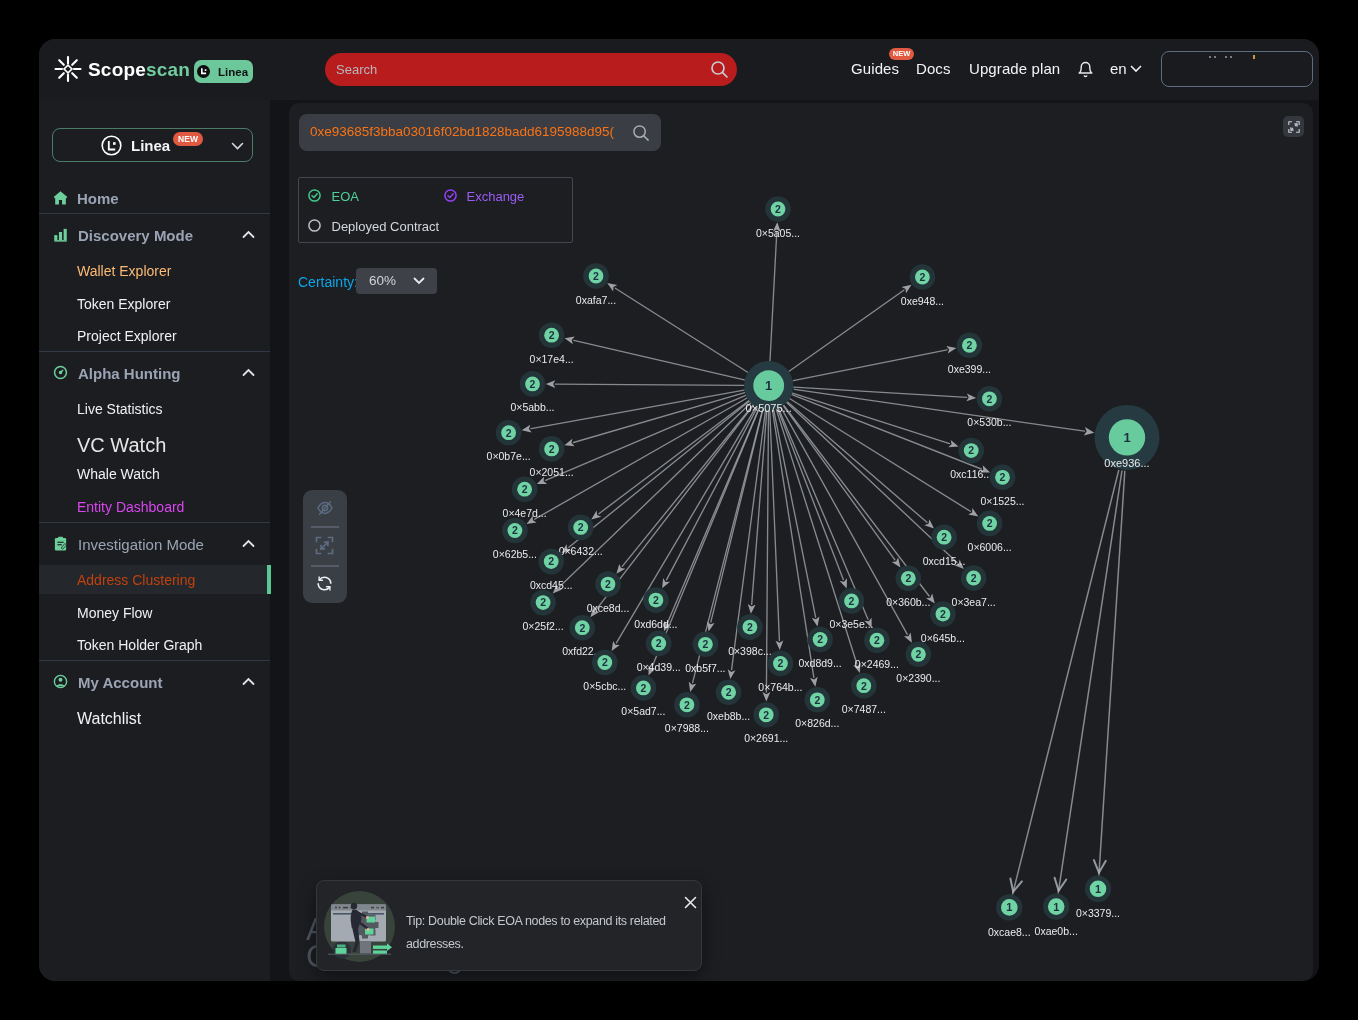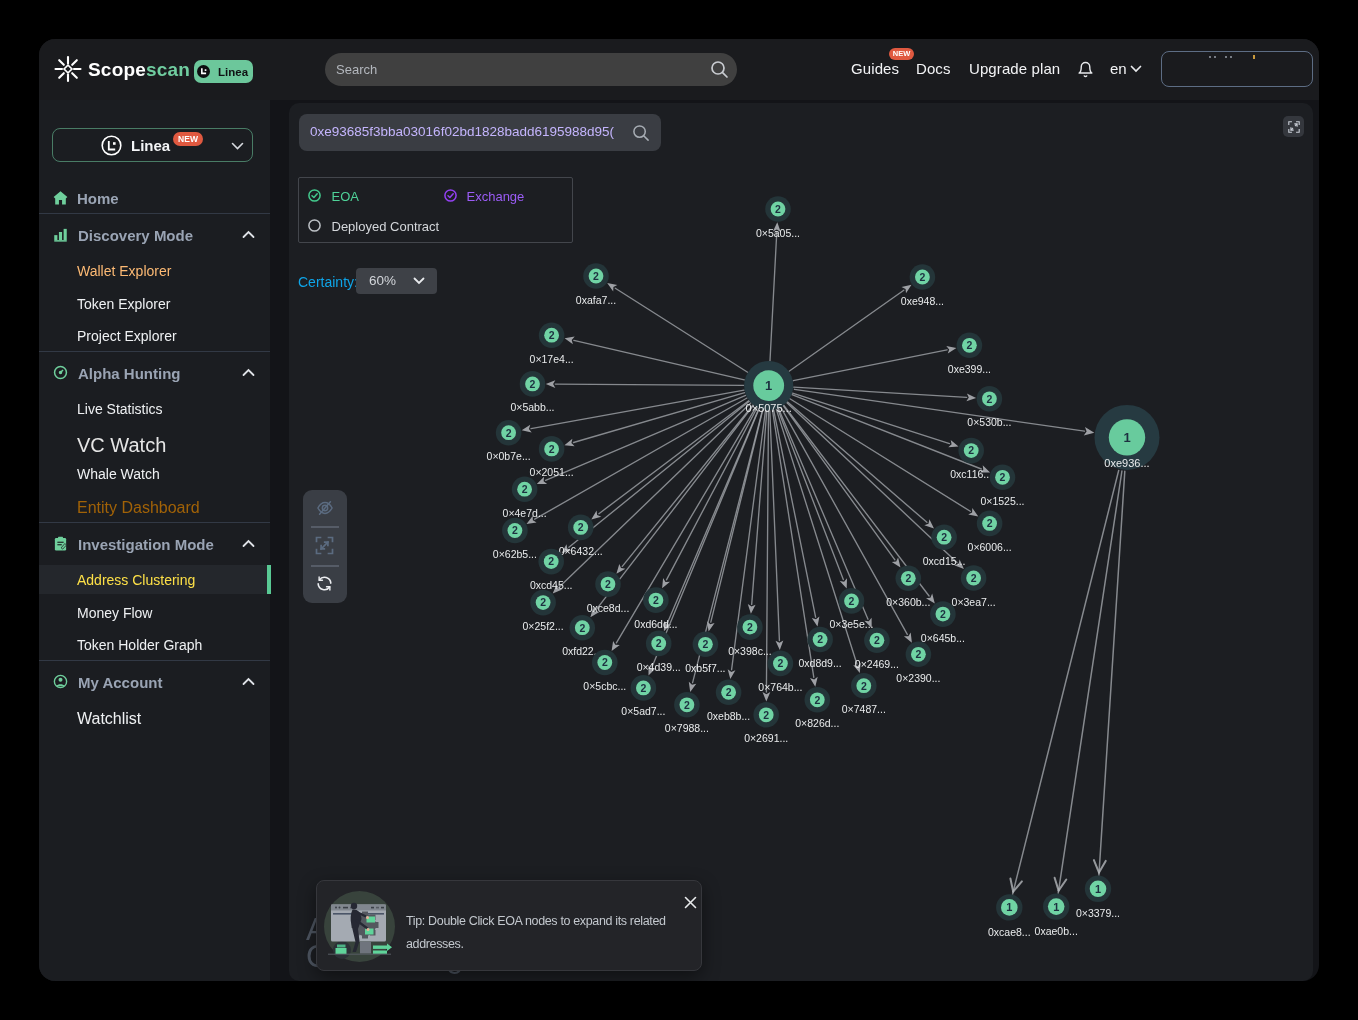--- a/index.html
+++ b/index.html
@@ -38,21 +38,21 @@
 <div class="abs" style="left:88px;top:59px;font-size:19px;font-weight:bold;color:#fff;letter-spacing:0.2px">Scope<span style="color:#70cda0">scan</span></div>
 <div class="abs" style="left:194px;top:60px;width:59px;height:23px;background:#6cc79b;border-radius:7px">
   <div class="abs" style="left:2.5px;top:5px;width:13px;height:13px;background:#0d0e10;border-radius:50%"></div>
   <svg class="abs" style="left:2.5px;top:5px" width="13" height="13" viewBox="0 0 14 14">
         <path d="M5.2 3.5 V9 H9.8" stroke="#fff" stroke-width="1.7" fill="none"></path>
         <rect x="8.3" y="4.6" width="1.8" height="1.8" fill="#fff"></rect>
       </svg>
   <div class="abs" style="left:24px;top:5.5px;font-size:11.5px;font-weight:bold;color:#101214">Linea</div>
 </div>
 
-<div class="abs" style="left:325px;top:53px;width:412px;height:33px;background:#404040;border-radius:17px">
+<div class="abs" style="left:325px;top:53px;width:412px;height:33px;background:#b91c1c;border-radius:17px">
   <div class="abs" style="left:11px;top:8.5px;font-size:13px;color:#b3b7bd">Search</div>
   <svg class="abs" style="left:703px;top:52px" width="0" height="0"></svg>
 </div>
 <svg class="abs" style="left:710px;top:60px" width="19" height="19" viewBox="0 0 19 19">
   <circle cx="8" cy="8" r="6" fill="none" stroke="#c9ccd1" stroke-width="1.7"></circle>
   <line x1="12.6" y1="12.6" x2="17" y2="17" stroke="#c9ccd1" stroke-width="1.7" stroke-linecap="round"></line>
 </svg>
 
 <div class="abs" style="left:851px;top:60px;font-size:15px;font-weight:500;color:#f2f3f5;letter-spacing:0.1px">Guides</div>
 <div class="abs" style="left:889px;top:48px;width:25px;height:12px;background:#e05940;border-radius:6px;font-size:7.5px;font-weight:bold;color:#fff;text-align:center;line-height:12px">NEW</div>
@@ -113,37 +113,37 @@
       <path d="M12 12 L16 8" stroke-width="2.6"></path>
       <circle cx="12" cy="12" r="1.6" fill="#6fcf9c"></circle>
     </svg>
 <div class="abs" style="left:78px;top:365px;font-size:15px;font-weight:600;color:#9aa4b4">Alpha Hunting</div>
 <svg class="abs" style="left:242px;top:368px" width="13" height="9" viewBox="0 0 13 9">
       <path d="M1.5 7 L6.5 2 L11.5 7" stroke="#dfe2e7" stroke-width="1.8" fill="none" stroke-linecap="round"></path>
     </svg>
 <div class="abs" style="left:77px;top:401px;font-size:14px;color:#eff1f3">Live Statistics</div>
 <div class="abs" style="left:77px;top:434px;font-size:20px;color:#e5e5e5">VC Watch</div>
 <div class="abs" style="left:77px;top:466px;font-size:14px;color:#eff1f3">Whale Watch</div>
-<div class="abs" style="left:77px;top:499px;font-size:16px;color:#a16207">Entity Dashboard</div>
+<div class="abs" style="left:77px;top:499px;font-size:14px;color:#d946ef">Entity Dashboard</div>
 <div class="abs" style="left:39px;top:522px;width:231px;height:1px;background:#323945"></div>
 
 <svg class="abs" style="left:53px;top:536px" width="15" height="15" viewBox="0 0 24 24">
       <rect x="3" y="3" width="18" height="20" rx="2" fill="#6fcf9c"></rect>
       <rect x="8" y="1" width="8" height="4" rx="1" fill="#6fcf9c"></rect>
       <line x1="7" y1="10" x2="17" y2="10" stroke="#1b1d21" stroke-width="1.8"></line>
       <line x1="7" y1="14" x2="14" y2="14" stroke="#1b1d21" stroke-width="1.8"></line>
       <path d="M13 19 L19 12 L21.5 14.5 L15.5 21 Z" fill="#6fcf9c" stroke="#1b1d21" stroke-width="1.2"></path>
     </svg>
-<div class="abs" style="left:78px;top:536px;font-size:15px;font-weight:700;color:#9aa4b4">Investigation Mode</div>
+<div class="abs" style="left:78px;top:536px;font-size:15px;font-weight:400;color:#9aa4b4">Investigation Mode</div>
 <svg class="abs" style="left:242px;top:539px" width="13" height="9" viewBox="0 0 13 9">
       <path d="M1.5 7 L6.5 2 L11.5 7" stroke="#dfe2e7" stroke-width="1.8" fill="none" stroke-linecap="round"></path>
     </svg>
 <div class="abs" style="left:39px;top:565px;width:231px;height:29px;background:#24272c"></div>
 <div class="abs" style="left:266.5px;top:565px;width:4px;height:29px;background:#59c994"></div>
-<div class="abs" style="left:77px;top:572px;font-size:14px;color:#fde047">Address Clustering</div>
+<div class="abs" style="left:77px;top:572px;font-size:14px;color:#c2410c">Address Clustering</div>
 <div class="abs" style="left:77px;top:605px;font-size:14px;color:#eff1f3">Money Flow</div>
 <div class="abs" style="left:77px;top:637px;font-size:14px;color:#eff1f3">Token Holder Graph</div>
 <div class="abs" style="left:39px;top:660px;width:231px;height:1px;background:#323945"></div>
 
 <svg class="abs" style="left:53px;top:674px" width="15" height="15" viewBox="0 0 24 24" fill="none" stroke="#6fcf9c" stroke-width="2.2">
       <circle cx="12" cy="12" r="9.8"></circle>
       <circle cx="12" cy="9" r="3.2" fill="#6fcf9c" stroke="none"></circle>
       <path d="M5.5 19.5 C7 15.5 17 15.5 18.5 19.5" fill="#6fcf9c" stroke="none"></path>
     </svg>
 <div class="abs" style="left:78px;top:674px;font-size:15px;font-weight:600;color:#9aa4b4">My Account</div>
@@ -419,21 +419,21 @@
         <text x="1056.2" y="910.6" font-size="11" font-weight="bold" fill="#1d3040" text-anchor="middle">1</text>
         <text x="1056.2" y="935.1" font-size="10.5" fill="#e9ebec" text-anchor="middle">0xae0b...</text>
 <circle cx="1098.0" cy="888.8" r="13.2" fill="#243539"></circle>
         <circle cx="1098.0" cy="888.8" r="8.3" fill="#70d3a4"></circle>
         <text x="1098.0" y="892.8" font-size="11" font-weight="bold" fill="#1d3040" text-anchor="middle">1</text>
         <text x="1098.0" y="917.3" font-size="10.5" fill="#e9ebec" text-anchor="middle">0×3379...</text>
 </g>
     </svg>
 
 <div class="abs" style="left:299px;top:114px;width:362px;height:37px;background:#3a3d43;border-radius:8px">
-  <div class="abs" style="left:11px;top:10px;font-size:13.5px;color:#c4b5fd;white-space:nowrap;overflow:hidden;width:332px">0xe93685f3bba03016f02bd1828badd6195988d95(</div>
+  <div class="abs" style="left:11px;top:10px;font-size:13.5px;color:#f97316;white-space:nowrap;overflow:hidden;width:332px">0xe93685f3bba03016f02bd1828badd6195988d95(</div>
 </div>
 <svg class="abs" style="left:632px;top:124px" width="18" height="18" viewBox="0 0 19 19">
   <circle cx="8" cy="8" r="6" fill="none" stroke="#a7adb4" stroke-width="1.6"></circle>
   <line x1="12.6" y1="12.6" x2="17" y2="17" stroke="#a7adb4" stroke-width="1.6" stroke-linecap="round"></line>
 </svg>
 
 <div class="abs" style="left:1283px;top:116px;width:21px;height:21px;background:#34373d;border-radius:5px"></div>
 <svg class="abs" style="left:1287.5px;top:120.5px" width="12" height="12" viewBox="0 0 12 12" fill="none" stroke="#c9ced6" stroke-width="1.1" stroke-linecap="square">
   <path d="M0.8 3.4 V0.8 H3.4"></path>
       <path d="M8.6 0.8 H11.2 V3.4"></path>

